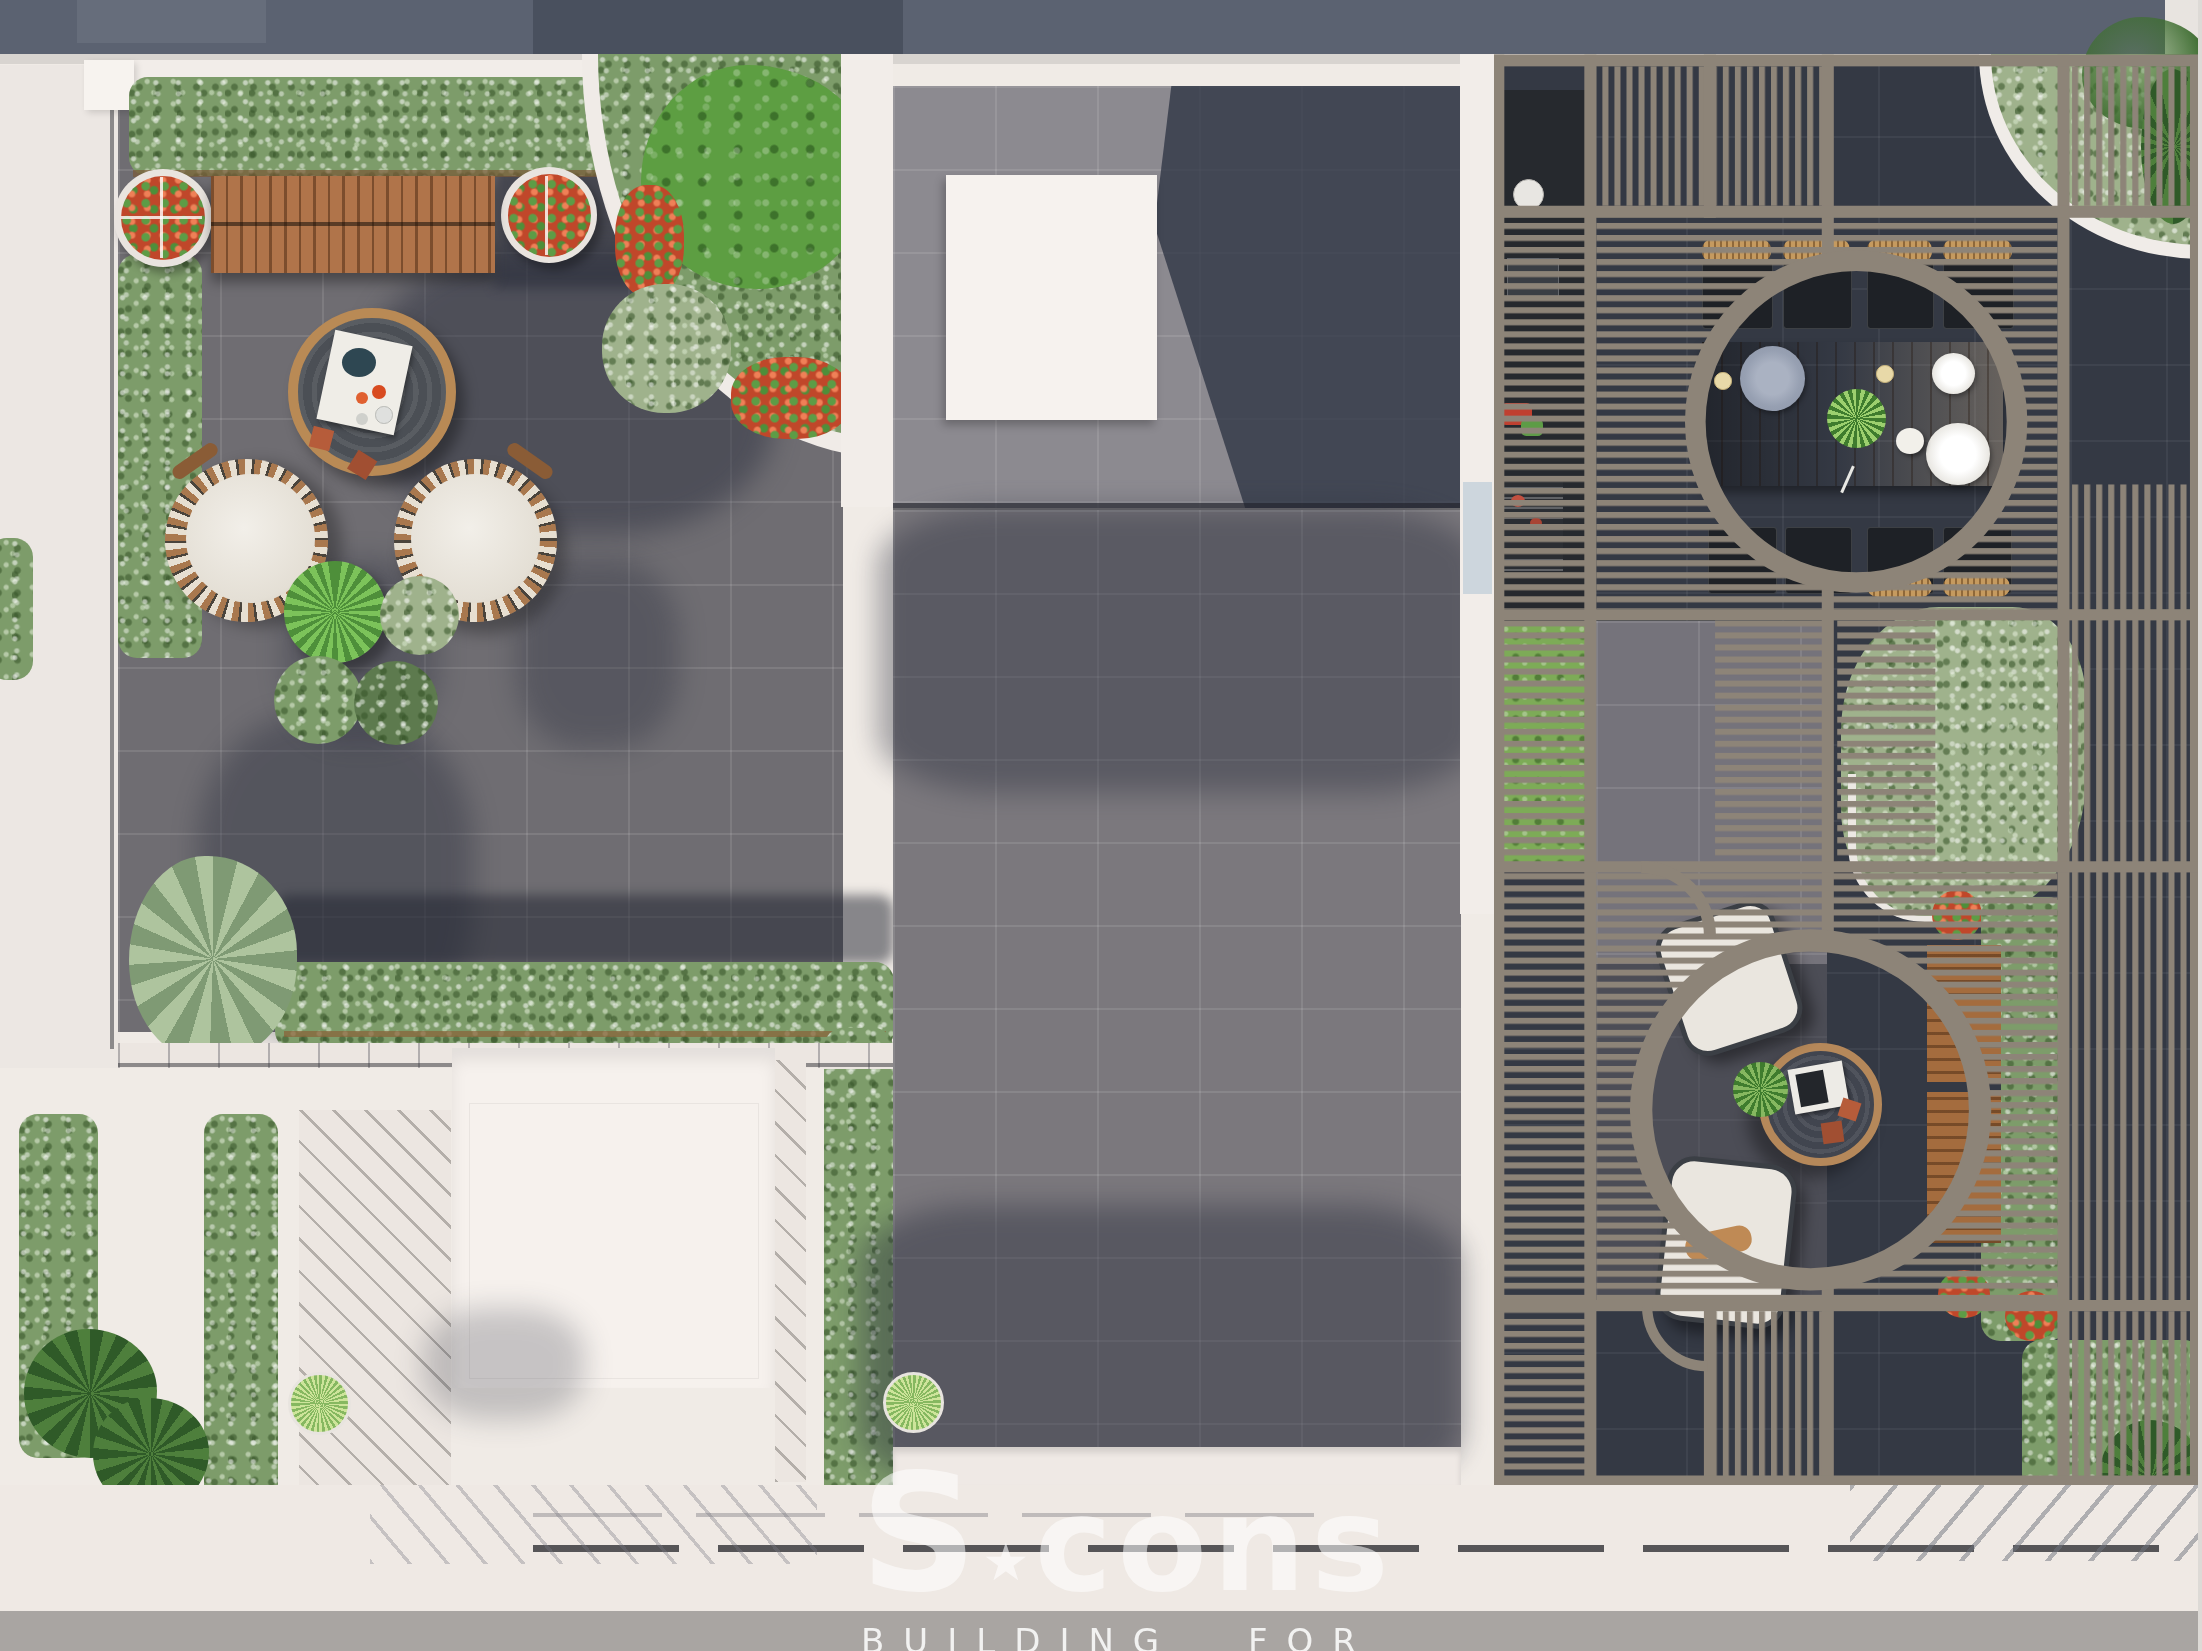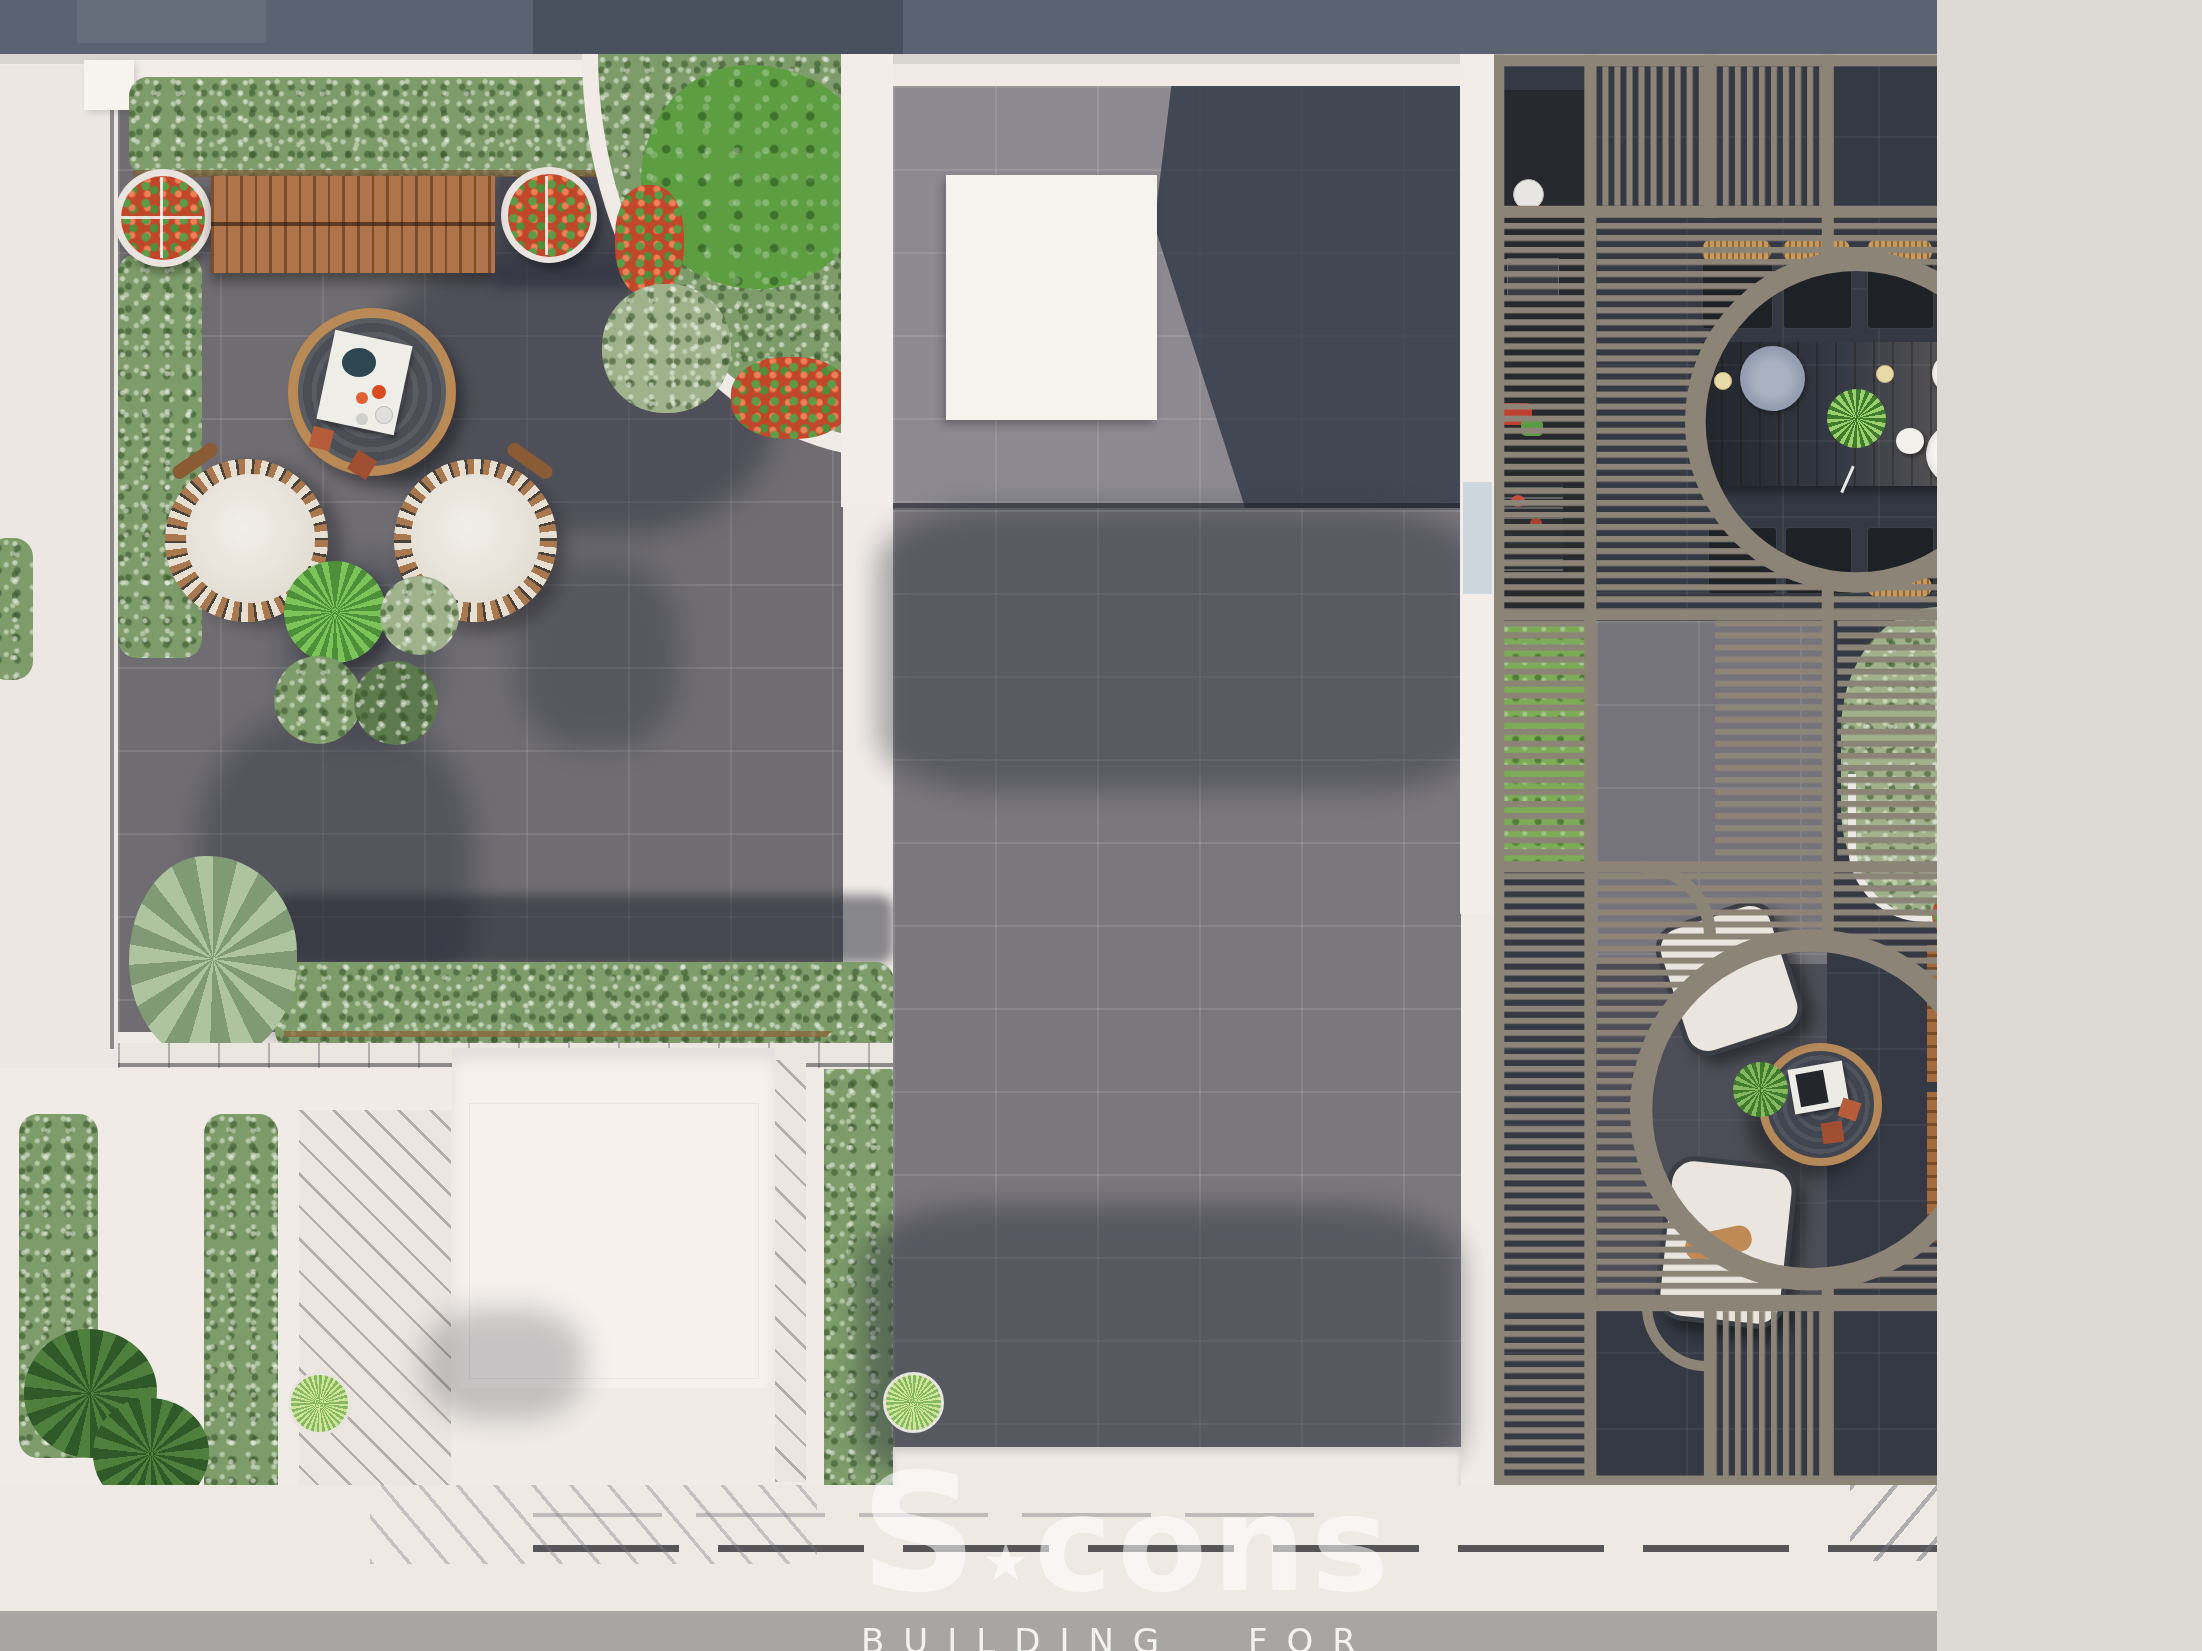--- a/index.html
+++ b/index.html
@@ -1,16 +1,16 @@
 <!DOCTYPE html>
 <html style="font-size:13.8px"><head>
 <meta charset="utf-8">
 <style>
   html,body{margin:0;padding:0;background:#dddad6;font-family:"DejaVu Sans",sans-serif;}
-  .scene{position:relative;width:1937px;height:1652px;overflow:hidden;background:#f0ebe6;}
+  .scene{position:relative;width:2198px;height:1652px;overflow:hidden;background:#f0ebe6;}
   .abs{position:absolute;}
   
   .pav{background-image:linear-gradient(rgba(255,255,255,.10) 1.7px,transparent 1.7px),linear-gradient(90deg,rgba(255,255,255,.10) 1.7px,transparent 1.7px);background-size:100% 83px,102px 100%;}
   .pav-dark{background-image:linear-gradient(rgba(255,255,255,.05) 1.7px,transparent 1.7px),linear-gradient(90deg,rgba(255,255,255,.05) 1.7px,transparent 1.7px);background-size:100% 76px,96px 100%;}
   
   .hedge{background-color:#7d9c6a;border-radius:19px;background-image:
     radial-gradient(circle at 20% 30%,rgba(255,255,255,.55) 1.7px,transparent 3.4px),
     radial-gradient(circle at 70% 20%,rgba(238,246,228,.5) 1.7px,transparent 3.4px),
     radial-gradient(circle at 40% 70%,rgba(255,255,255,.45) 1.7px,transparent 3.4px),
     radial-gradient(circle at 85% 60%,rgba(224,238,212,.5) 1.7px,transparent 3.4px),

